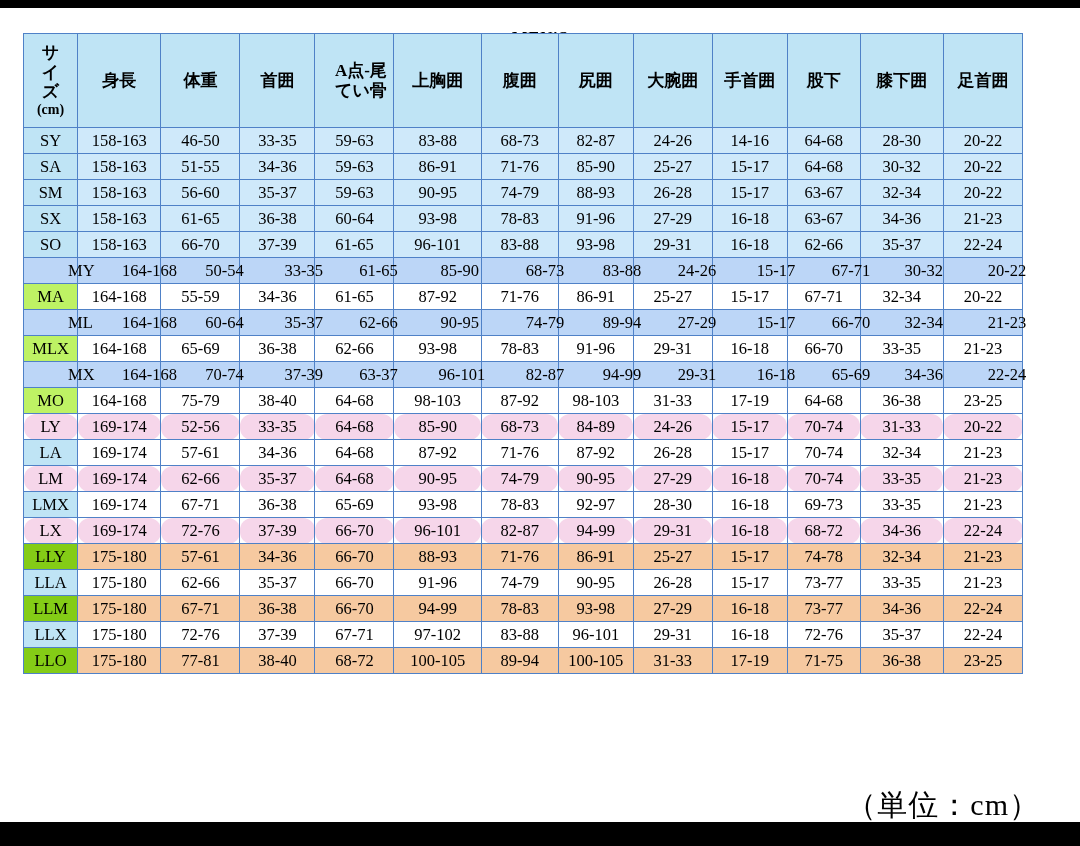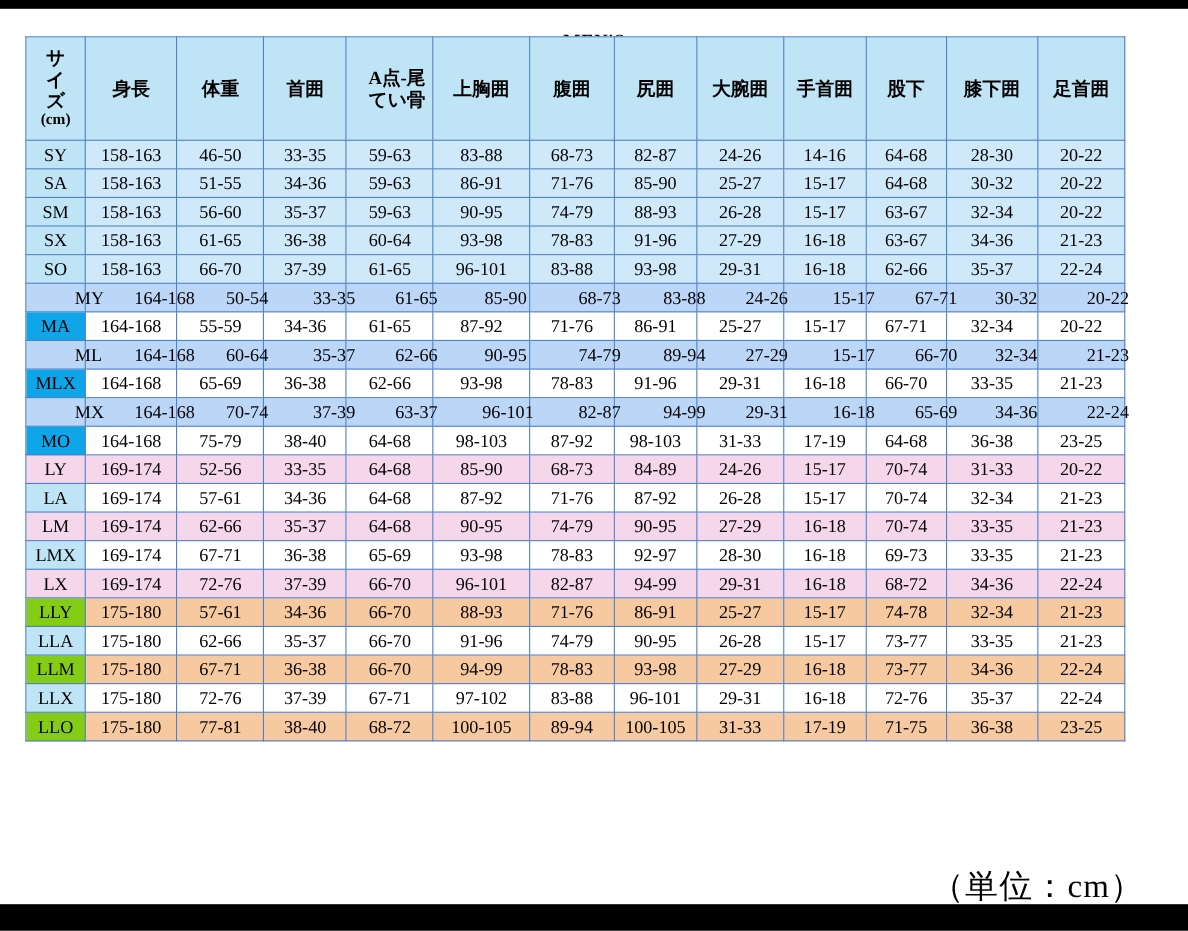--- a/index.html
+++ b/index.html
@@ -90,27 +90,27 @@
   td.code {
     font-weight: normal;
     font-size: 17px;
   }
 
   
   tr.g-s  td { background: #cfe9fa; }
   tr.g-s  td.code { background: #bfe4f5; }
 
   tr.g-m  td { background: #ffffff; }
-  tr.g-m  td.code { background: #0ea5e9; }
+  tr.g-m  td.code { background: #bef264; }
   tr.g-m.alt td { background: #bcd6f7; padding-left: 44px; }
   tr.g-m.alt td.code { background: #bcd6f7; }
 
   tr.g-l  td { background: #ffffff; }
   tr.g-l  td.code { background: #bfe4f5; }
-  tr.g-l.alt td { background: #f6d6ea; }
+  tr.g-l.alt td { background: #f6d6ea; border-radius: 12px; }
   tr.g-l.alt td.code { background: #f6d6ea; }
 
   tr.g-ll td { background: #ffffff; }
   tr.g-ll td.code { background: #bfe4f5; }
   tr.g-ll.alt td { background: #f6c9a0; }
   tr.g-ll.alt td.code { background: #84cc16; }
 
   
   col.c0  { width: 52px; }
   col.c1  { width: 80px; }

